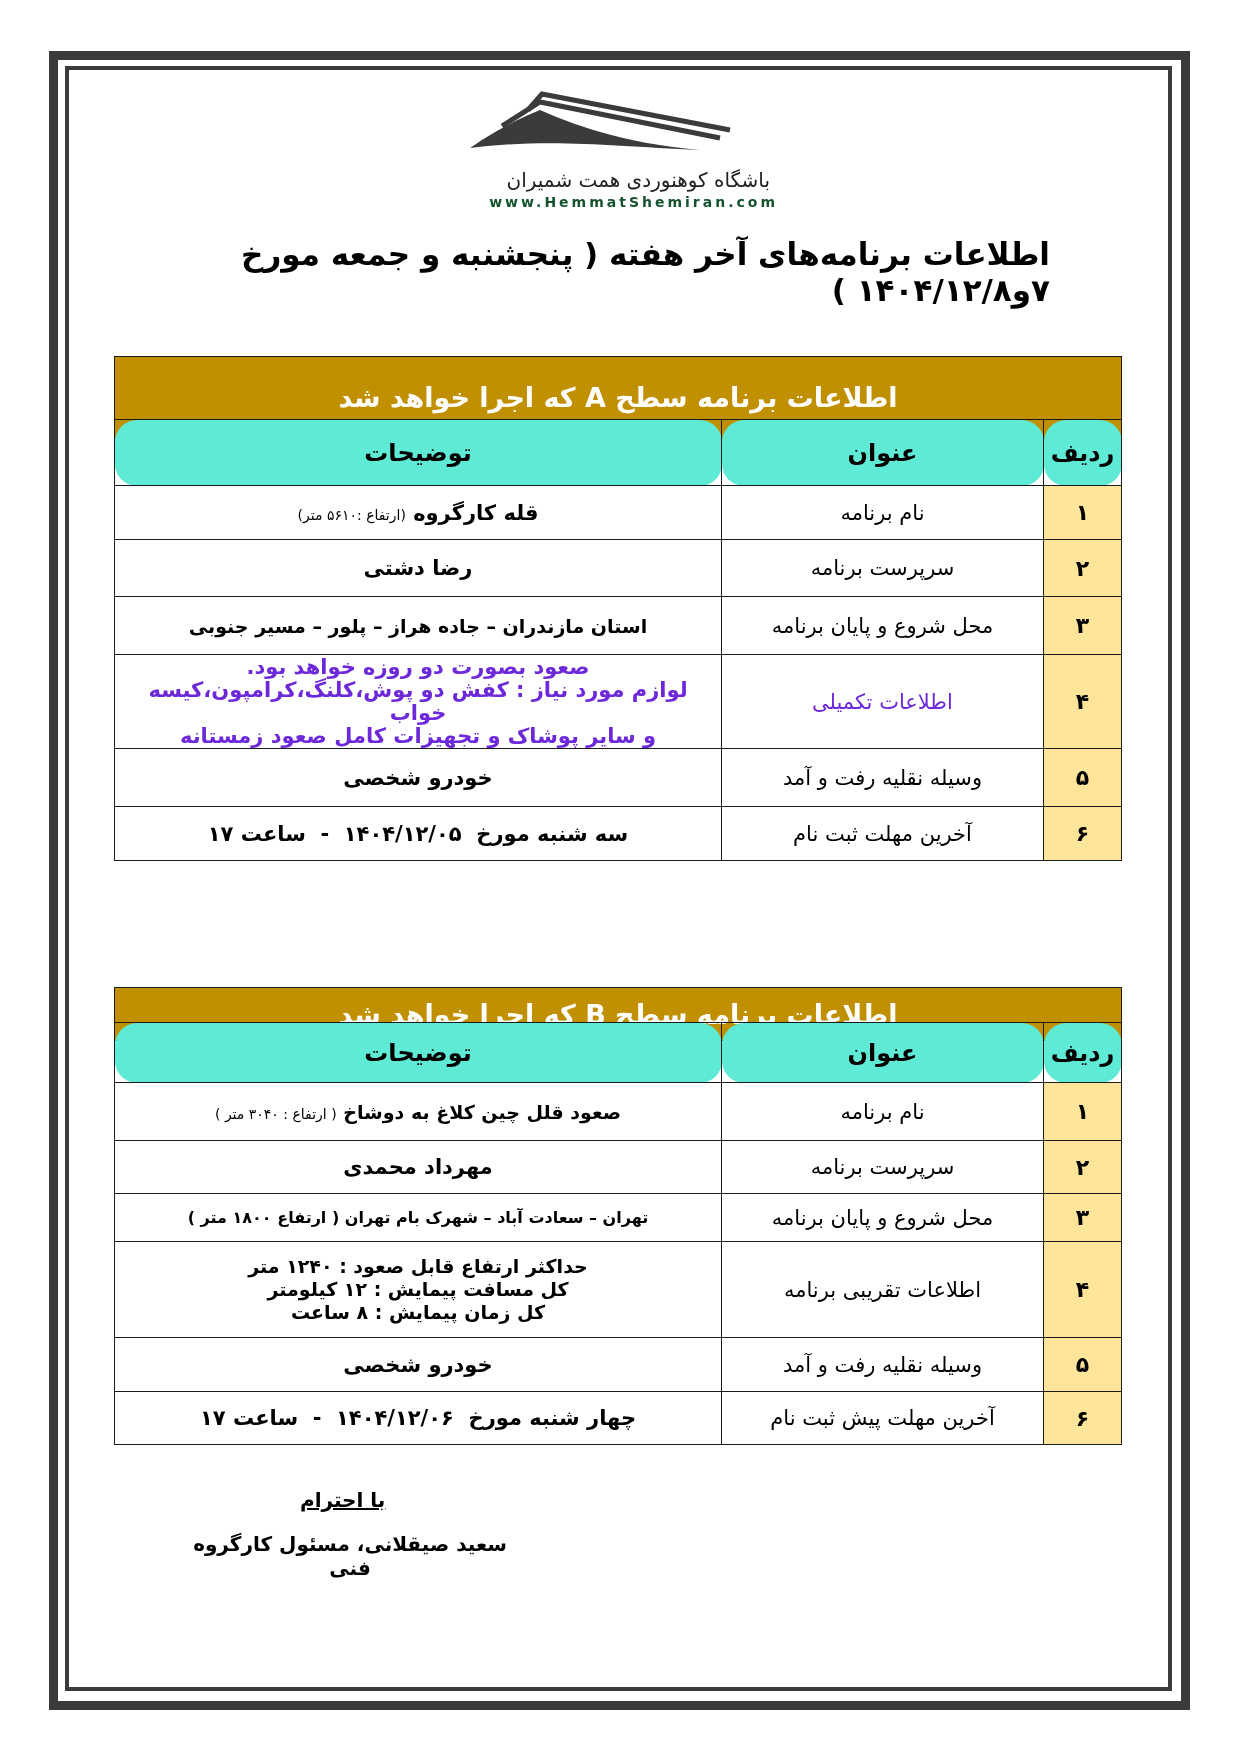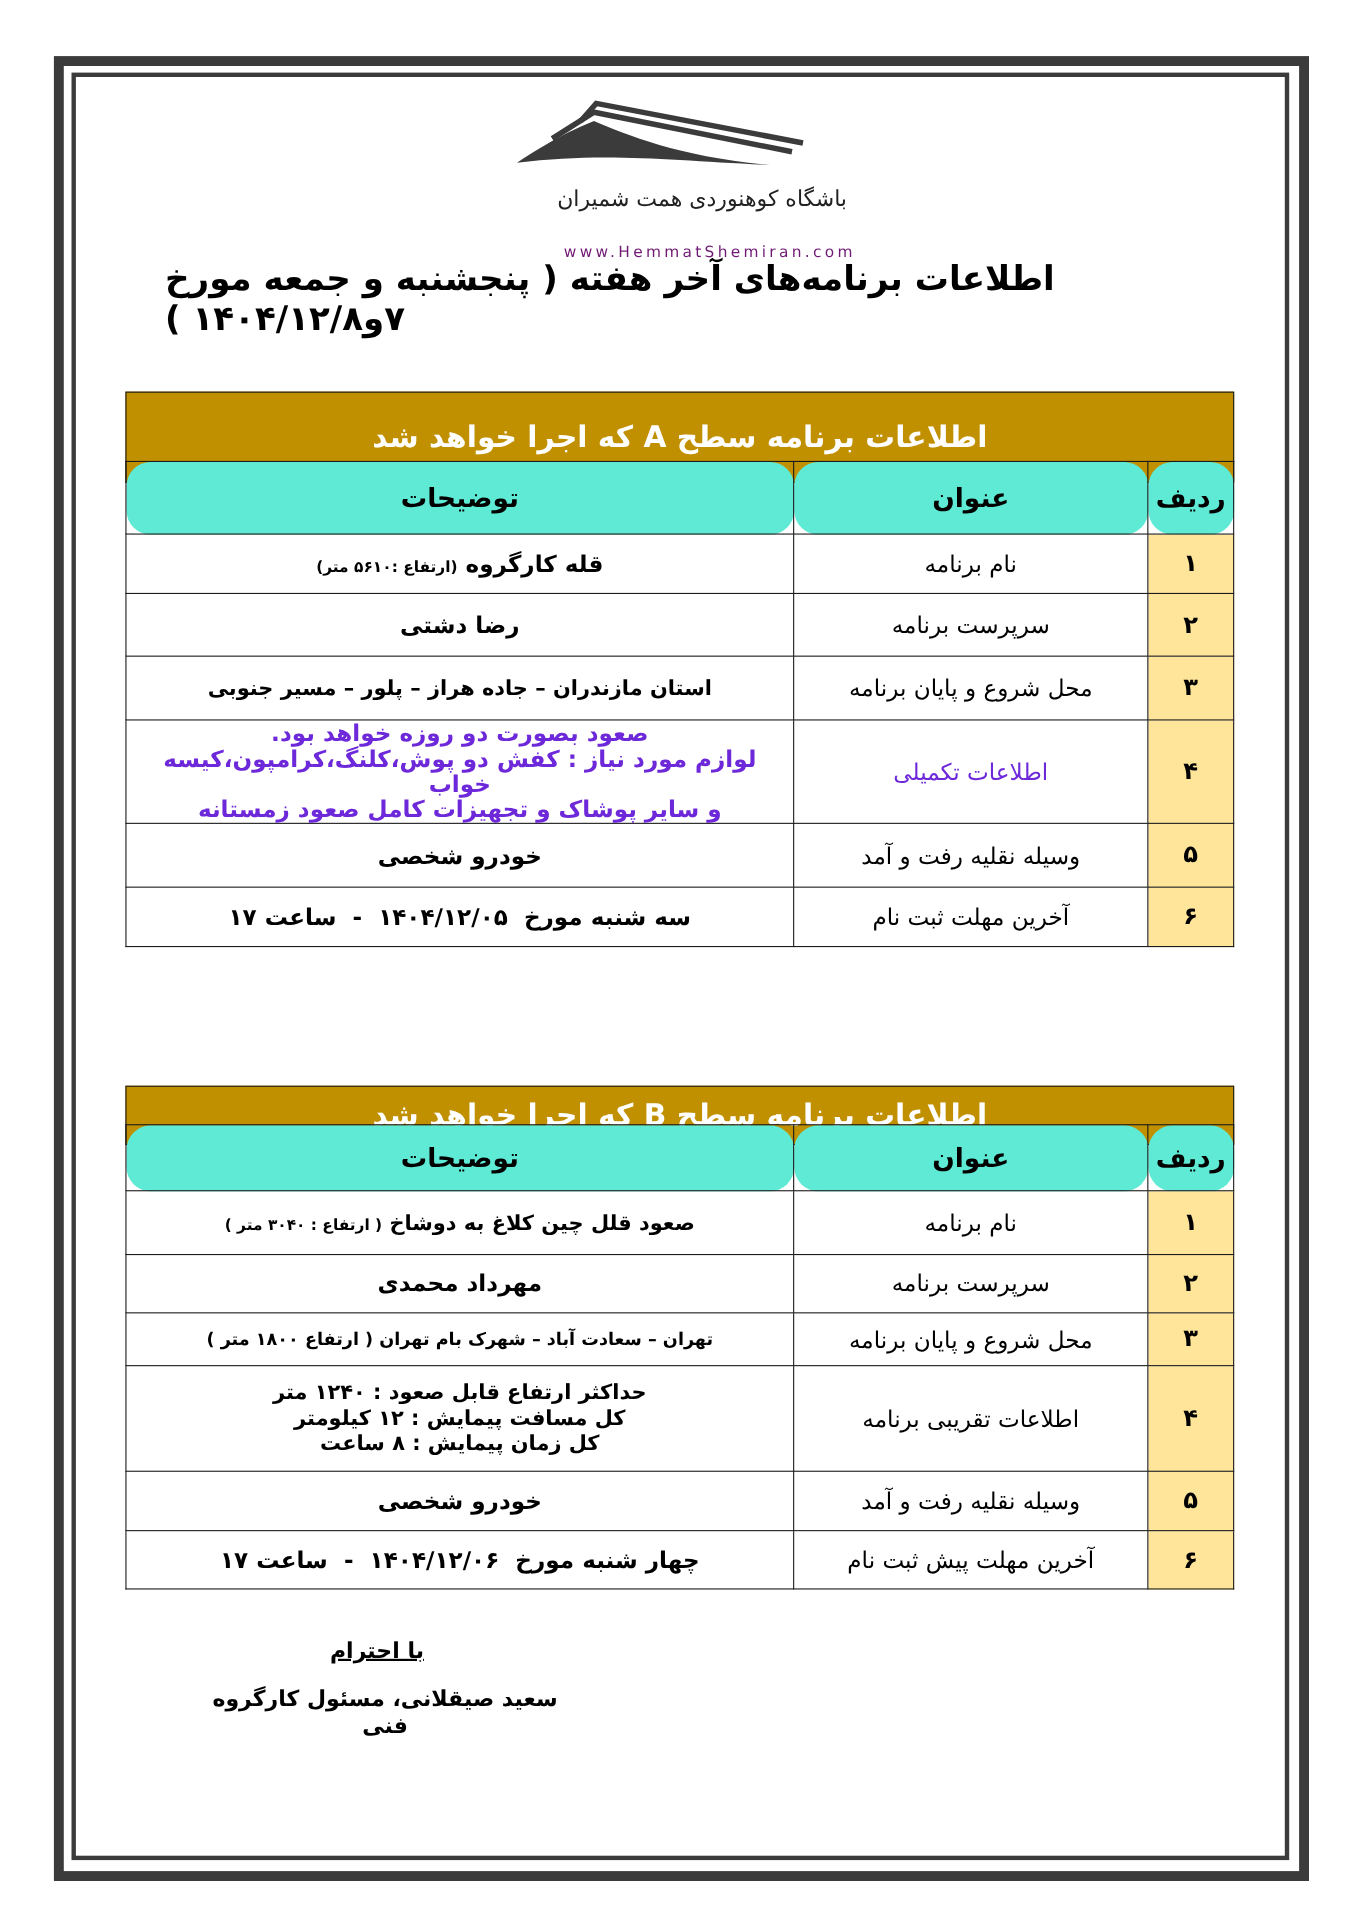--- a/index.html
+++ b/index.html
@@ -3,32 +3,32 @@
 <meta charset="utf-8">
 <style>
   html, body { margin: 0; padding: 0; background: #ffffff; }
   body { width: 1240px; height: 1754px; position: relative; overflow: hidden; font-family: "DejaVu Sans", sans-serif; color: #000; }
   .frame-outer { position: absolute; left: 49px; top: 51px; width: 1123px; height: 1641px; border: 9px solid #3b3b3b; }
   .frame-inner { position: absolute; left: 65px; top: 66px; width: 1099px; height: 1617px; border: 4px solid #3b3b3b; }
   .logo { position: absolute; left: 460px; top: 88px; width: 310px; height: 125px; }
   .logo svg { position: absolute; left: 0; top: 0; }
   .logo-text { position: absolute; left: 0; width: 300px; text-align: right; direction: rtl; }
   .logo-fa { top: 80px; font-size: 20px; color: #222; letter-spacing: 0.5px; left: 10px; }
-  .logo-url { top: 106px; font-size: 14px; color: #701a75; letter-spacing: 3px; direction: ltr; font-weight: normal; left: 18px; margin-top: 28px; }
-  .page-title { position: absolute; left: 150px; top: 236px; width: 900px; text-align: left; direction: rtl; font-size: 31px; font-weight: bold; letter-spacing: -0.5px; }
+  .logo-url { top: 106px; font-size: 14px; color: #14532d; letter-spacing: 3px; direction: ltr; font-weight: bold; left: 18px; }
+  .page-title { position: absolute; left: 150px; top: 236px; width: 900px; text-align: right; direction: rtl; font-size: 31px; font-weight: bold; letter-spacing: -0.5px; }
   .section-bar { position: absolute; left: 114px; width: 1008px; background: #c09000; border: 1.5px solid #1b1b1b; color: #fff; font-weight: bold; text-align: center; direction: rtl; font-size: 27px; box-sizing: border-box; display: flex; align-items: center; justify-content: center; margin-top: 32px; }
   .bar-a { top: 324px; height: 83px; }
   .bar-b { top: 955px; height: 54px; }
   table.info { position: absolute; left: 114px; width: 1008px; border-collapse: collapse; direction: rtl; table-layout: fixed; }
   table.info td, table.info th { border: 1.5px solid #1b1b1b; text-align: center; vertical-align: middle; padding: 0 6px; }
   table.info th { background: #5eead4; font-weight: bold; font-size: 24px; border-radius: 22px; }
   td.rownum { background: #fee59a; font-weight: bold; font-size: 22px; }
   td.title-cell { font-size: 21px; }
   td.desc-cell { font-size: 21px; font-weight: bold; }
-  .small { font-size: 14px; font-weight: bold; }
+  .small { font-size: 14px; font-weight: normal; }
   .red { color: #6d28d9; }
   .desc-multi { font-size: 20px; line-height: 23px; }
   .desc-plain { font-weight: normal; }
   .sign { position: absolute; direction: rtl; font-size: 20px; }
   .sign-1 { left: 300px; top: 1488px; width: 150px; text-align: left; font-weight: bold; text-decoration: underline; }
   .sign-2 { left: 180px; top: 1532px; width: 340px; text-align: center; font-weight: bold; }
 </style>
 </head>
 <body>
 

